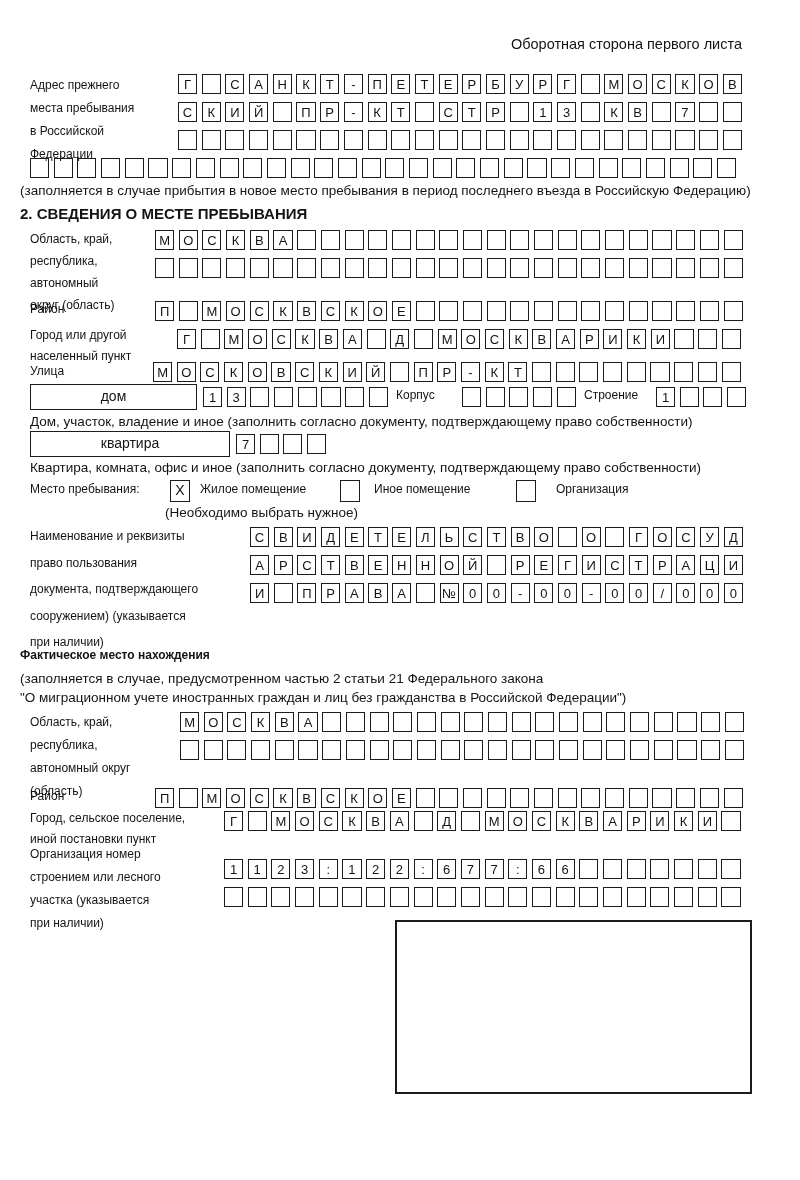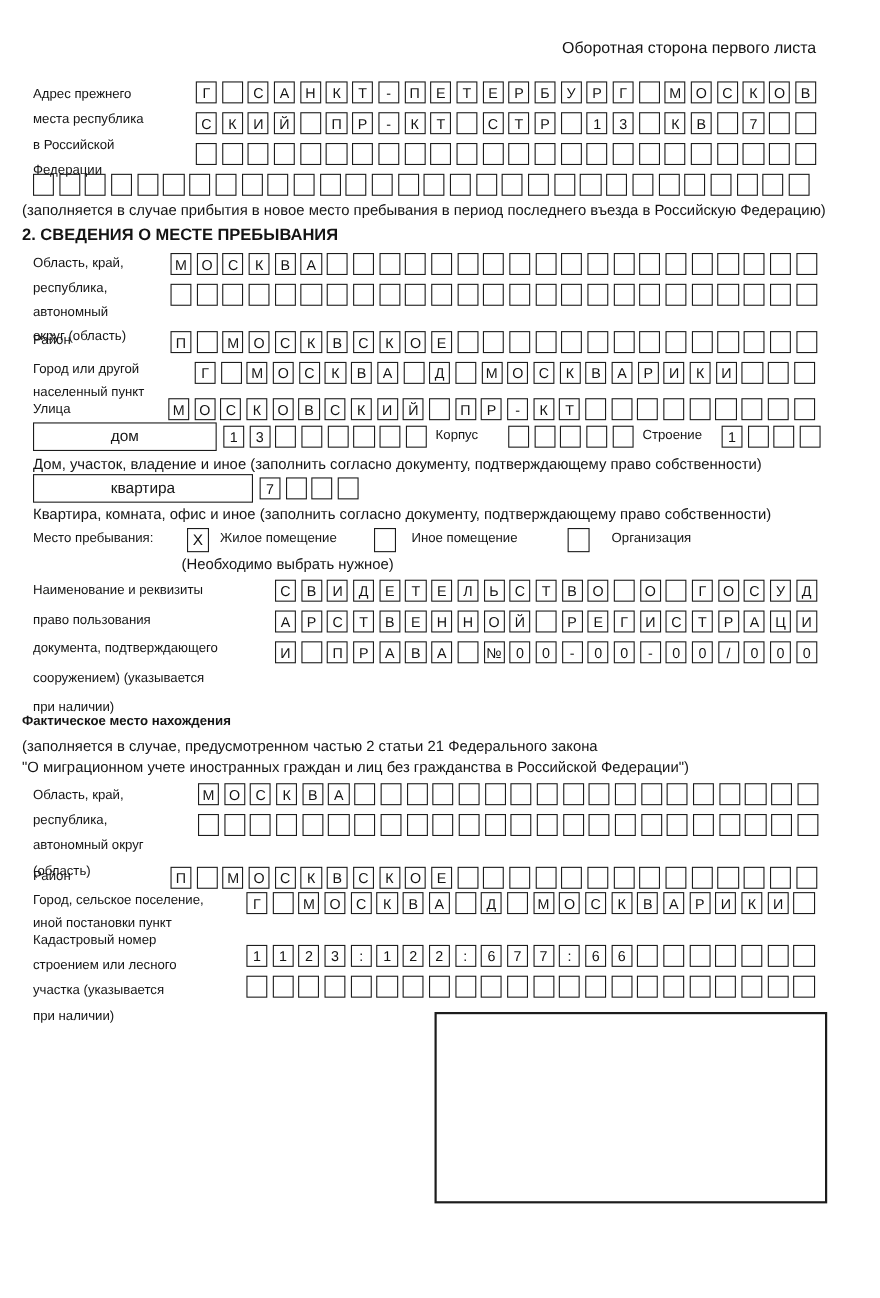--- a/index.html
+++ b/index.html
@@ -24,21 +24,21 @@
 </style>
 </head>
 <body>
 
 <div class="page">
 
   <div class="lbl" style="right:58px;top:24px;font-size:14.5px;">Оборотная сторона первого листа</div>
 
   <div class="lbl" style="left:30px;top:62px;line-height:23px;">
       <div class="ln">Адрес прежнего</div>
-      <div class="ln">места республика</div>
+      <div class="ln">места пребывания</div>
       <div class="ln">в Российской</div>
       <div class="ln">Федерации</div>
     </div>
   <div class="cells" style="left:178px;top:62px;">
       <span class="cell">Г</span>
       <span class="cell"></span>
       <span class="cell">С</span>
       <span class="cell">А</span>
       <span class="cell">Н</span>
       <span class="cell">К</span>
@@ -537,21 +537,21 @@
       <span class="cell">В</span>
       <span class="cell">А</span>
       <span class="cell">Р</span>
       <span class="cell">И</span>
       <span class="cell">К</span>
       <span class="cell">И</span>
       <span class="cell"></span>
     </div>
 
   <div class="lbl" style="left:30px;top:831px;line-height:23px;">
-      <div class="ln">Кадастровый номер</div>
+      <div class="ln">Организация номер</div>
       <div class="ln">строением или лесного</div>
       <div class="ln">участка (указывается</div>
       <div class="ln">при наличии)</div>
     </div>
   <div class="cells" style="left:224px;top:847px;">
       <span class="cell">1</span>
       <span class="cell">1</span>
       <span class="cell">2</span>
       <span class="cell">3</span>
       <span class="cell">:</span>

